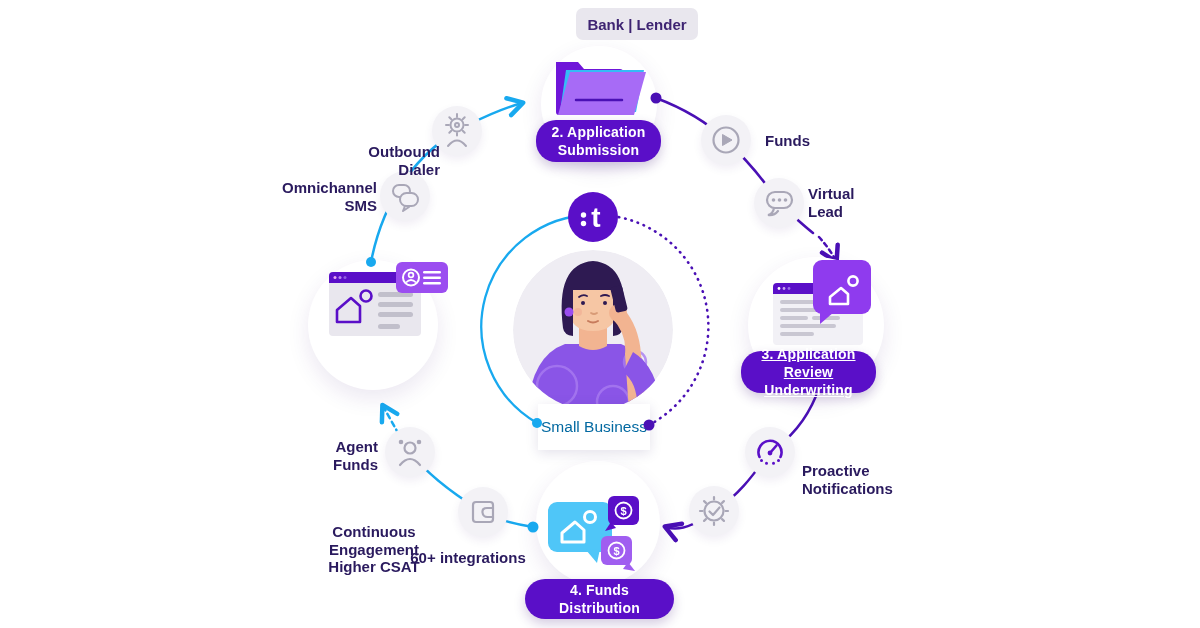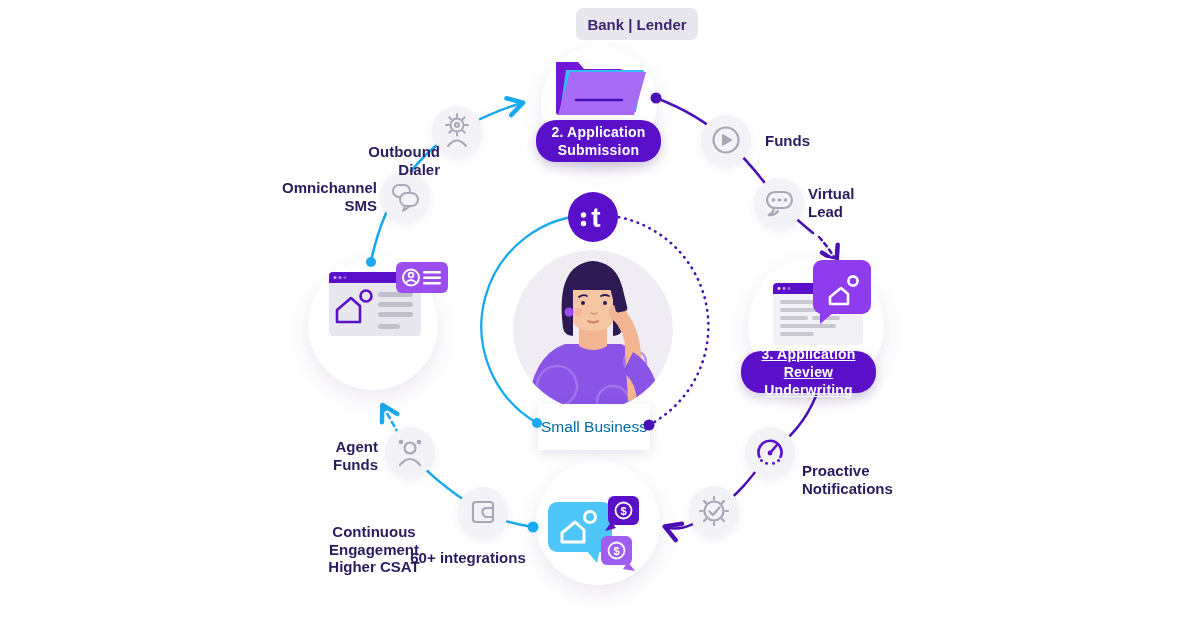--- a/index.html
+++ b/index.html
@@ -144,20 +144,21 @@
       <rect x="66" y="4" width="31" height="29" rx="6" fill="#5A0FC8"></rect>
       <path d="M69,30 l-6,9 l11,-3 z" fill="#5A0FC8"></path>
       <circle cx="81.5" cy="18.5" r="8" fill="none" stroke="#fff" stroke-width="1.8"></circle>
       <text x="81.5" y="22.5" text-anchor="middle" font-size="11" font-weight="bold" fill="#fff" font-family="'Liberation Sans',sans-serif">$</text>
       <rect x="59" y="44" width="31" height="29" rx="6" fill="#A05EF0"></rect>
       <path d="M86,70 l7,9 l-12,-2 z" fill="#A05EF0"></path>
       <circle cx="74.5" cy="58.5" r="8" fill="none" stroke="#fff" stroke-width="1.8"></circle>
       <text x="74.5" y="62.5" text-anchor="middle" font-size="11" font-weight="bold" fill="#fff" font-family="'Liberation Sans',sans-serif">$</text>
     </svg>
   </div>
+  <div class="stage-btn" style="left:525px;top:579px;width:149px;height:40px;">4. Funds Distribution</div>
 
   <div class="logo" style="left:568px;top:192px;">
     <svg width="50" height="50" viewBox="0 0 50 50">
       <circle cx="25" cy="25" r="25" fill="#5A0FC8"></circle>
       <circle cx="15.5" cy="23" r="2.7" fill="#fff"></circle>
       <circle cx="15.5" cy="31.5" r="2.7" fill="#fff"></circle>
       <text x="28" y="35" text-anchor="middle" font-size="28" font-weight="bold" fill="#fff" font-family="'Liberation Sans',sans-serif">t</text>
     </svg>
   </div>
 

